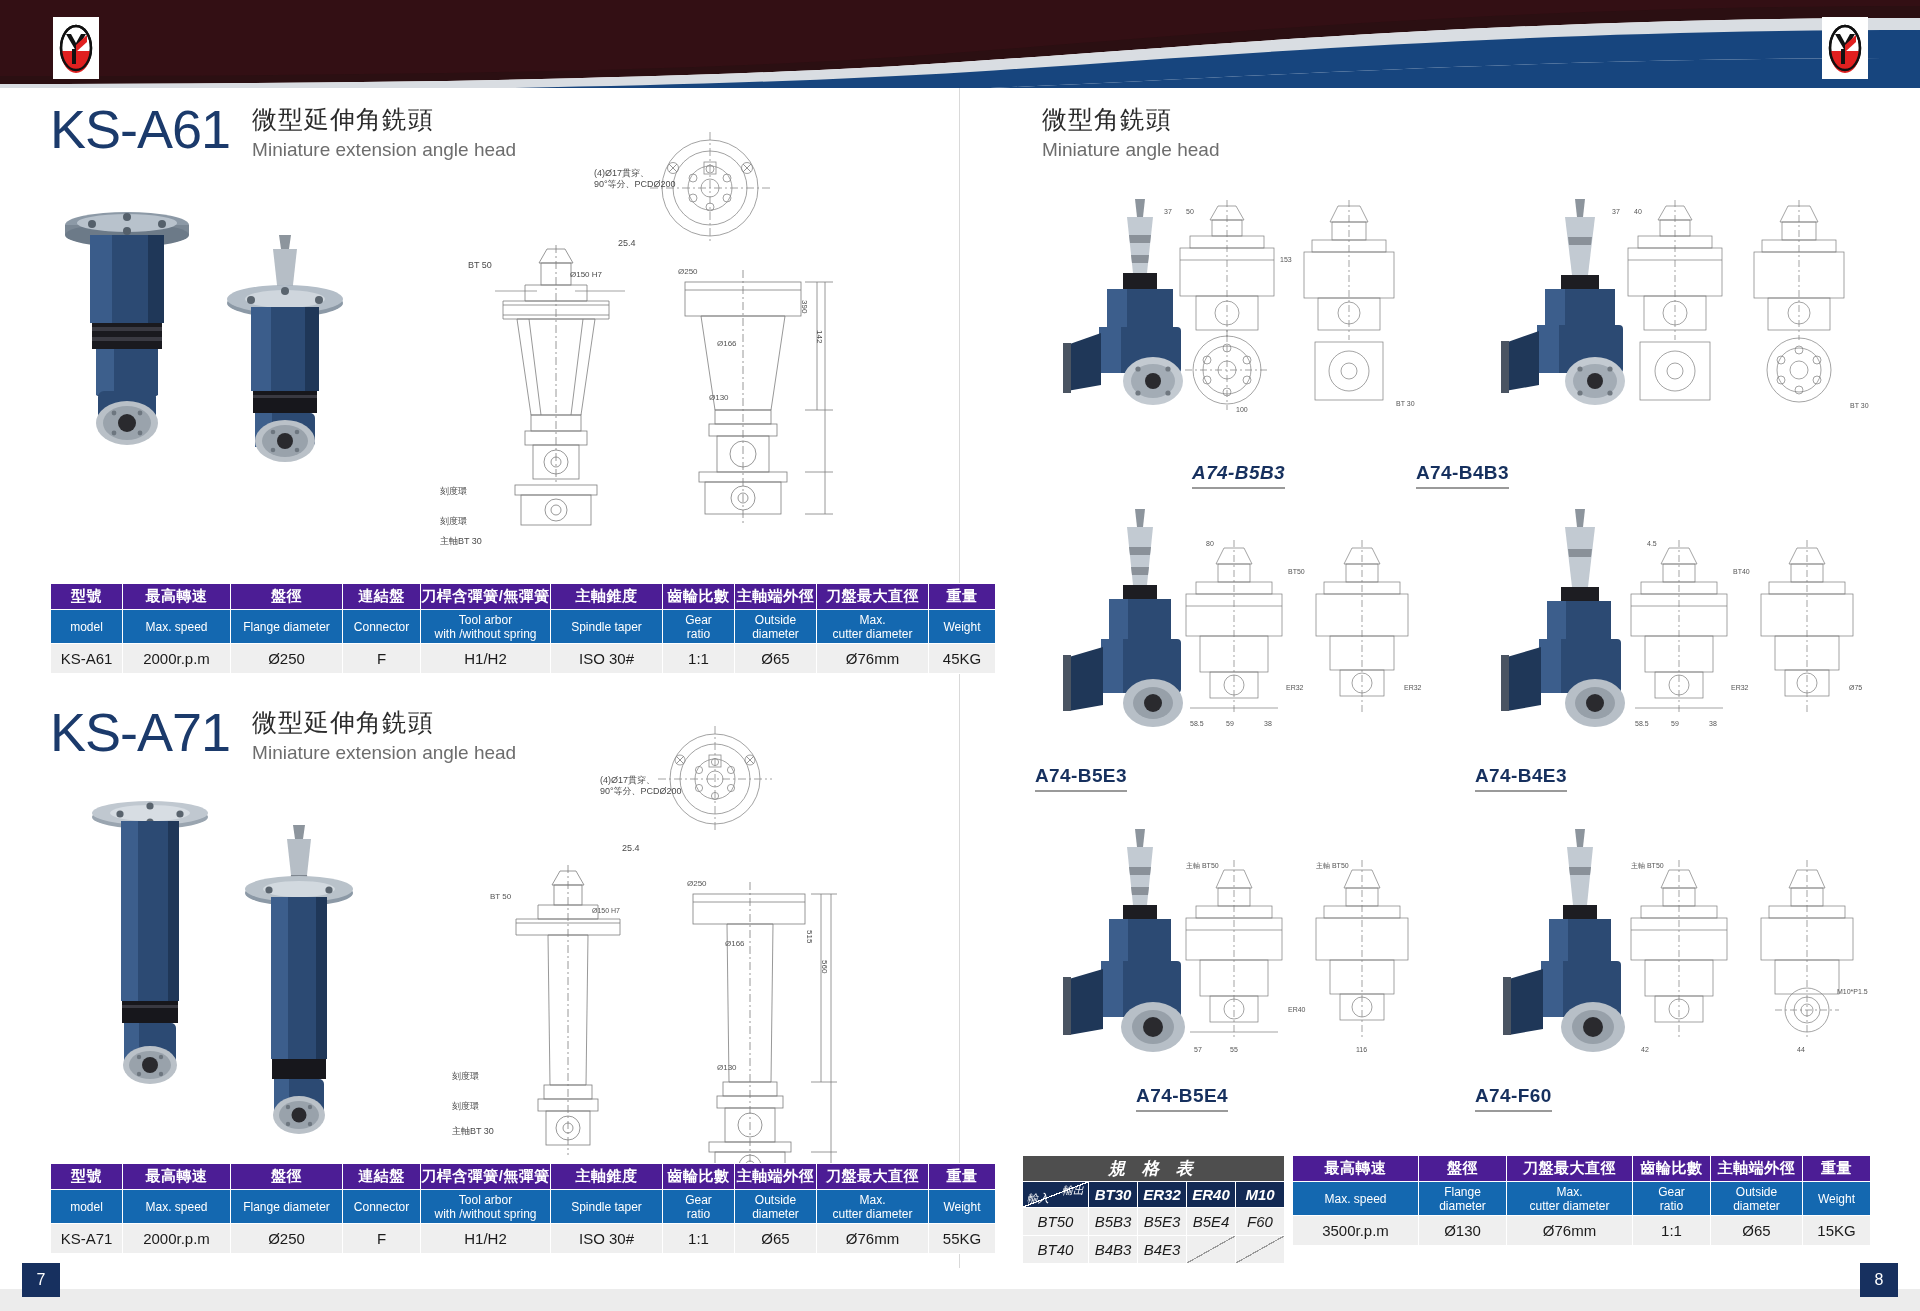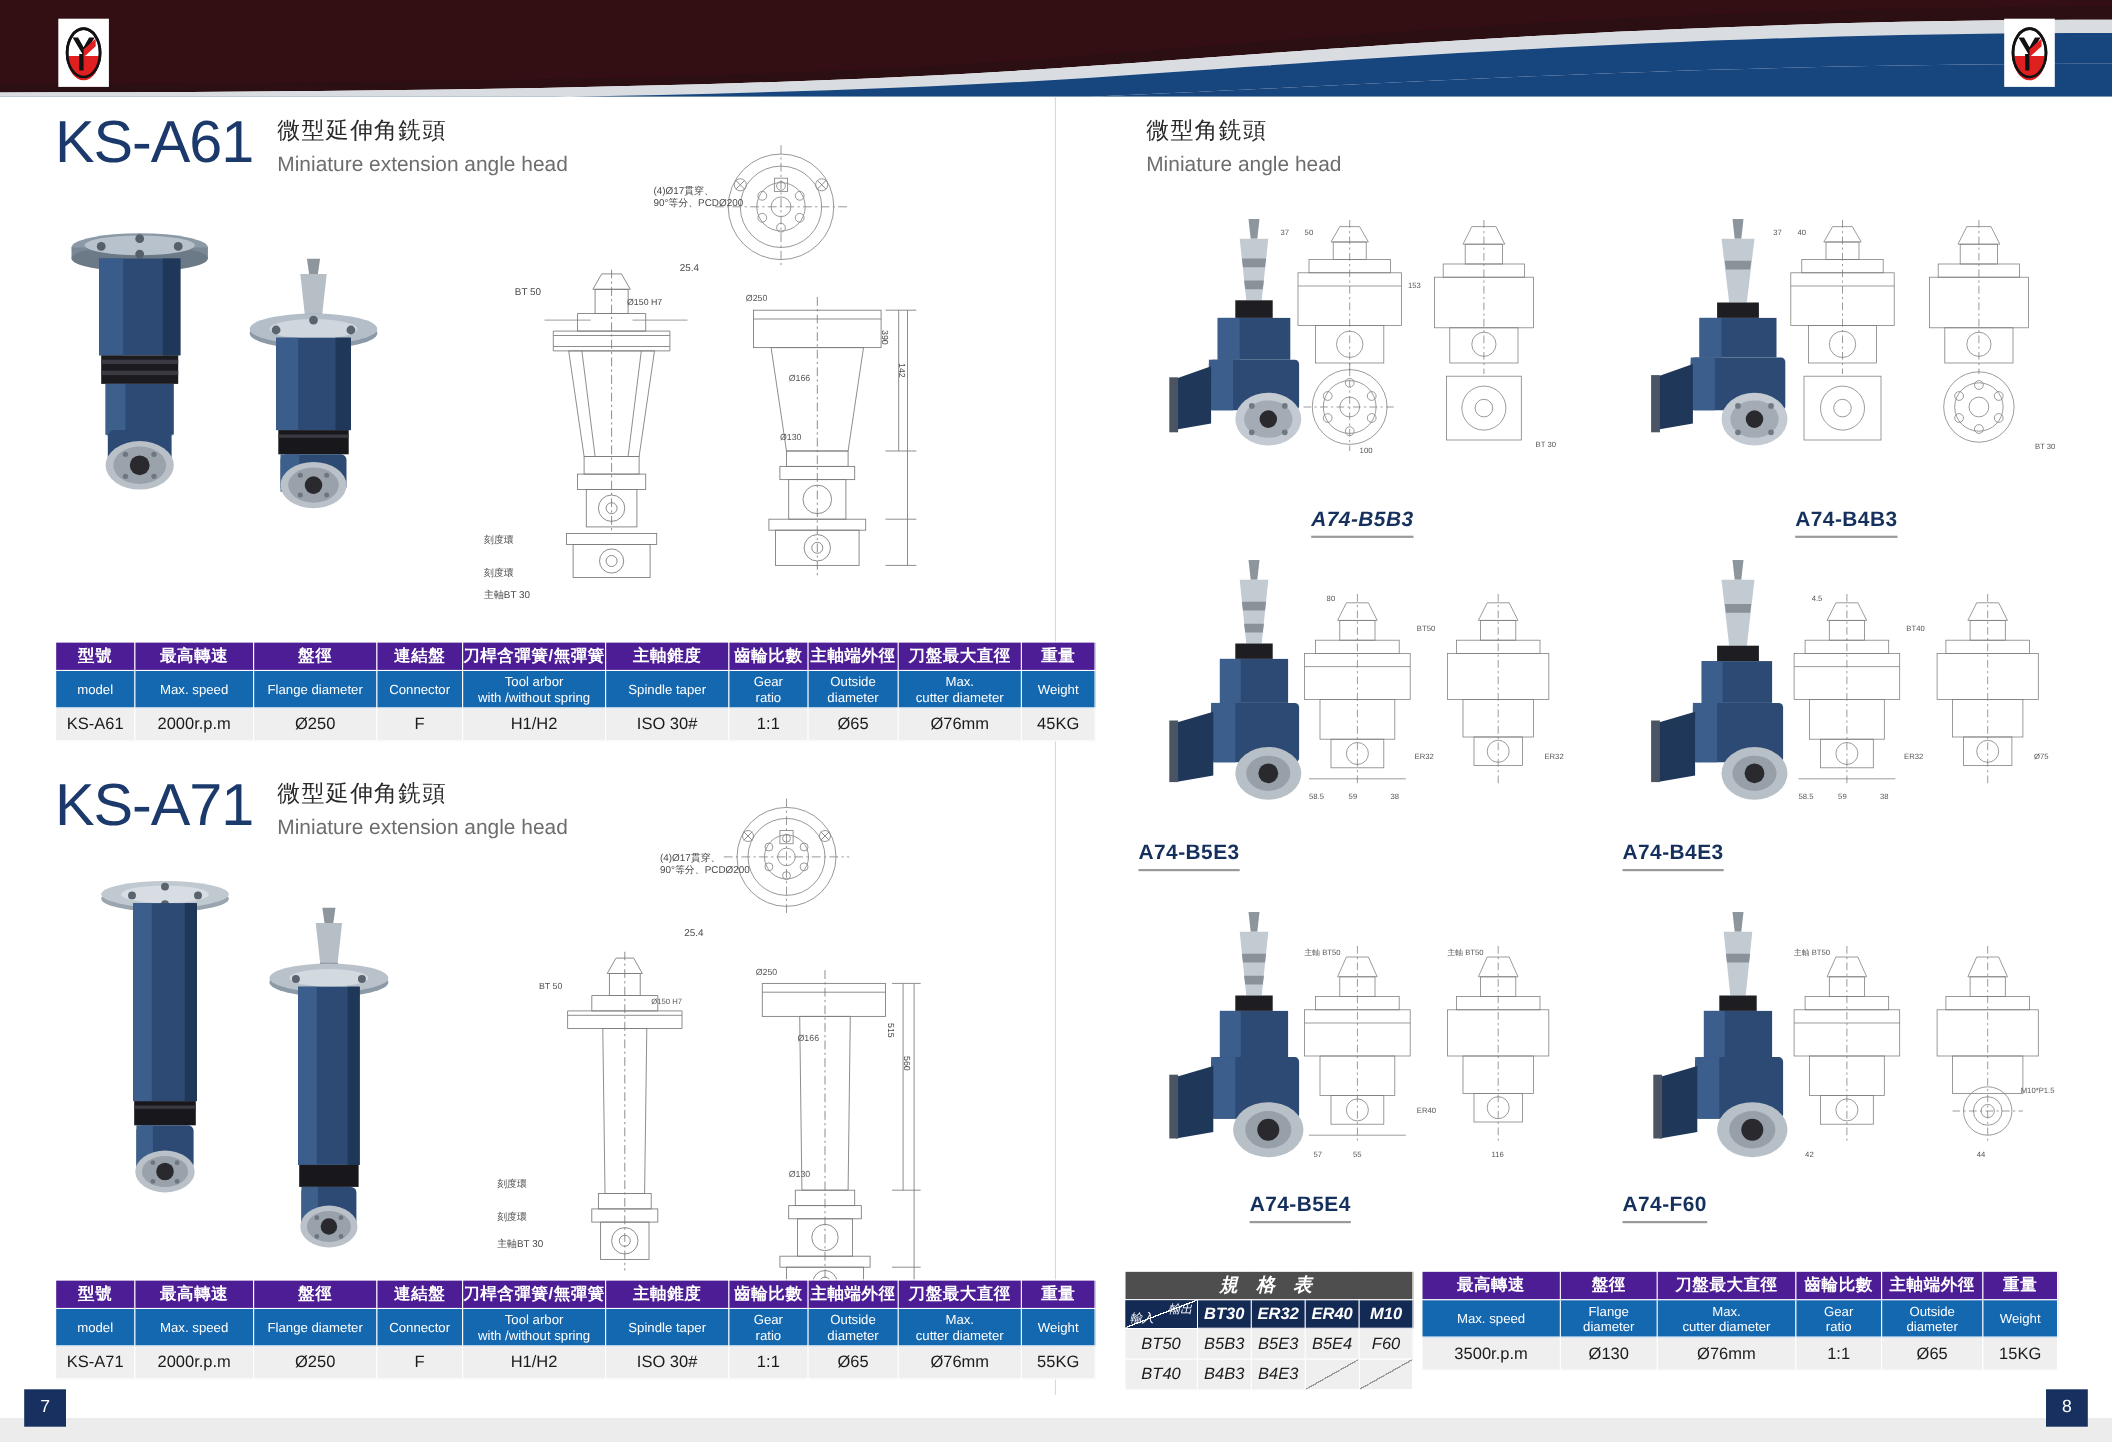--- a/index.html
+++ b/index.html
@@ -25,21 +25,21 @@
   
   .spread-line { position: absolute; left: 959px; top: 88px; width: 1px; height: 1180px; background: #d9d9d9; }
 
   
   .prod-head { position: absolute; display: flex; align-items: flex-start; }
   .prod-code {
     font-size: 54px; color: #1b3a6b; letter-spacing: -1px; line-height: 58px;
     font-weight: 400;
   }
   .prod-names { margin-left: 22px; padding-top: 4px; }
-  .prod-cn { font-size: 21px; color: #2b2b2b; line-height: 30px; letter-spacing: 1px; }
+  .prod-cn { font-size: 25px; color: #2b2b2b; line-height: 30px; letter-spacing: 1px; }
   .prod-en { font-size: 19px; color: #6d6d6d; line-height: 26px; margin-top: 3px; }
 
   
   .spec-table { position: absolute; border-collapse: collapse; table-layout: fixed; }
   .spec-table th, .spec-table td { border: 1px solid #ffffff; text-align: center; }
   .spec-table .r-cn th {
     background: #4c1d95; color: #ffffff; font-size: 15px; font-weight: bold;
     height: 26px; letter-spacing: 0.5px;
   }
   .spec-table .r-en th {
@@ -706,21 +706,21 @@
         <circle cx="181" cy="160" r="4"></circle>
           <circle cx="217" cy="160" r="4"></circle>
         <circle cx="181" cy="180" r="4"></circle>
           <circle cx="217" cy="180" r="4"></circle>
       </g>
       <text class="dim-txt" x="12" y="14" font-size="7">37</text>
       <text class="dim-txt" x="34" y="14" font-size="7">40</text>
       <text class="dim-txt" x="250" y="208" font-size="7">BT 30</text>
     </svg>
   </div>
-  <div style="position:absolute; left:1475px; top:462px; width:250px; text-align:right;">
+  <div style="position:absolute; left:1416px; top:462px; width:250px; text-align:left;">
     <span class="model-label">A74-B4B3</span>
   </div>
 
   <div class="model-cell" style="left:1035px; top:505px;">
     <svg width="200" height="250" viewBox="0 0 200 250">
       <path d="M100,4 L110,4 L108,22 L102,22 Z" fill="#8d959d"></path>
       <path d="M92,22 L118,22 L112,80 L98,80 Z" fill="#c2cad2"></path>
       <path d="M94,42 L116,42 L115,50 L95,50 Z" fill="#8a9199"></path>
       <path d="M96,62 L114,62 L113,70 L97,70 Z" fill="#8a9199"></path>
       <rect x="88" y="80" width="34" height="14" fill="#1d1d22"></rect>

